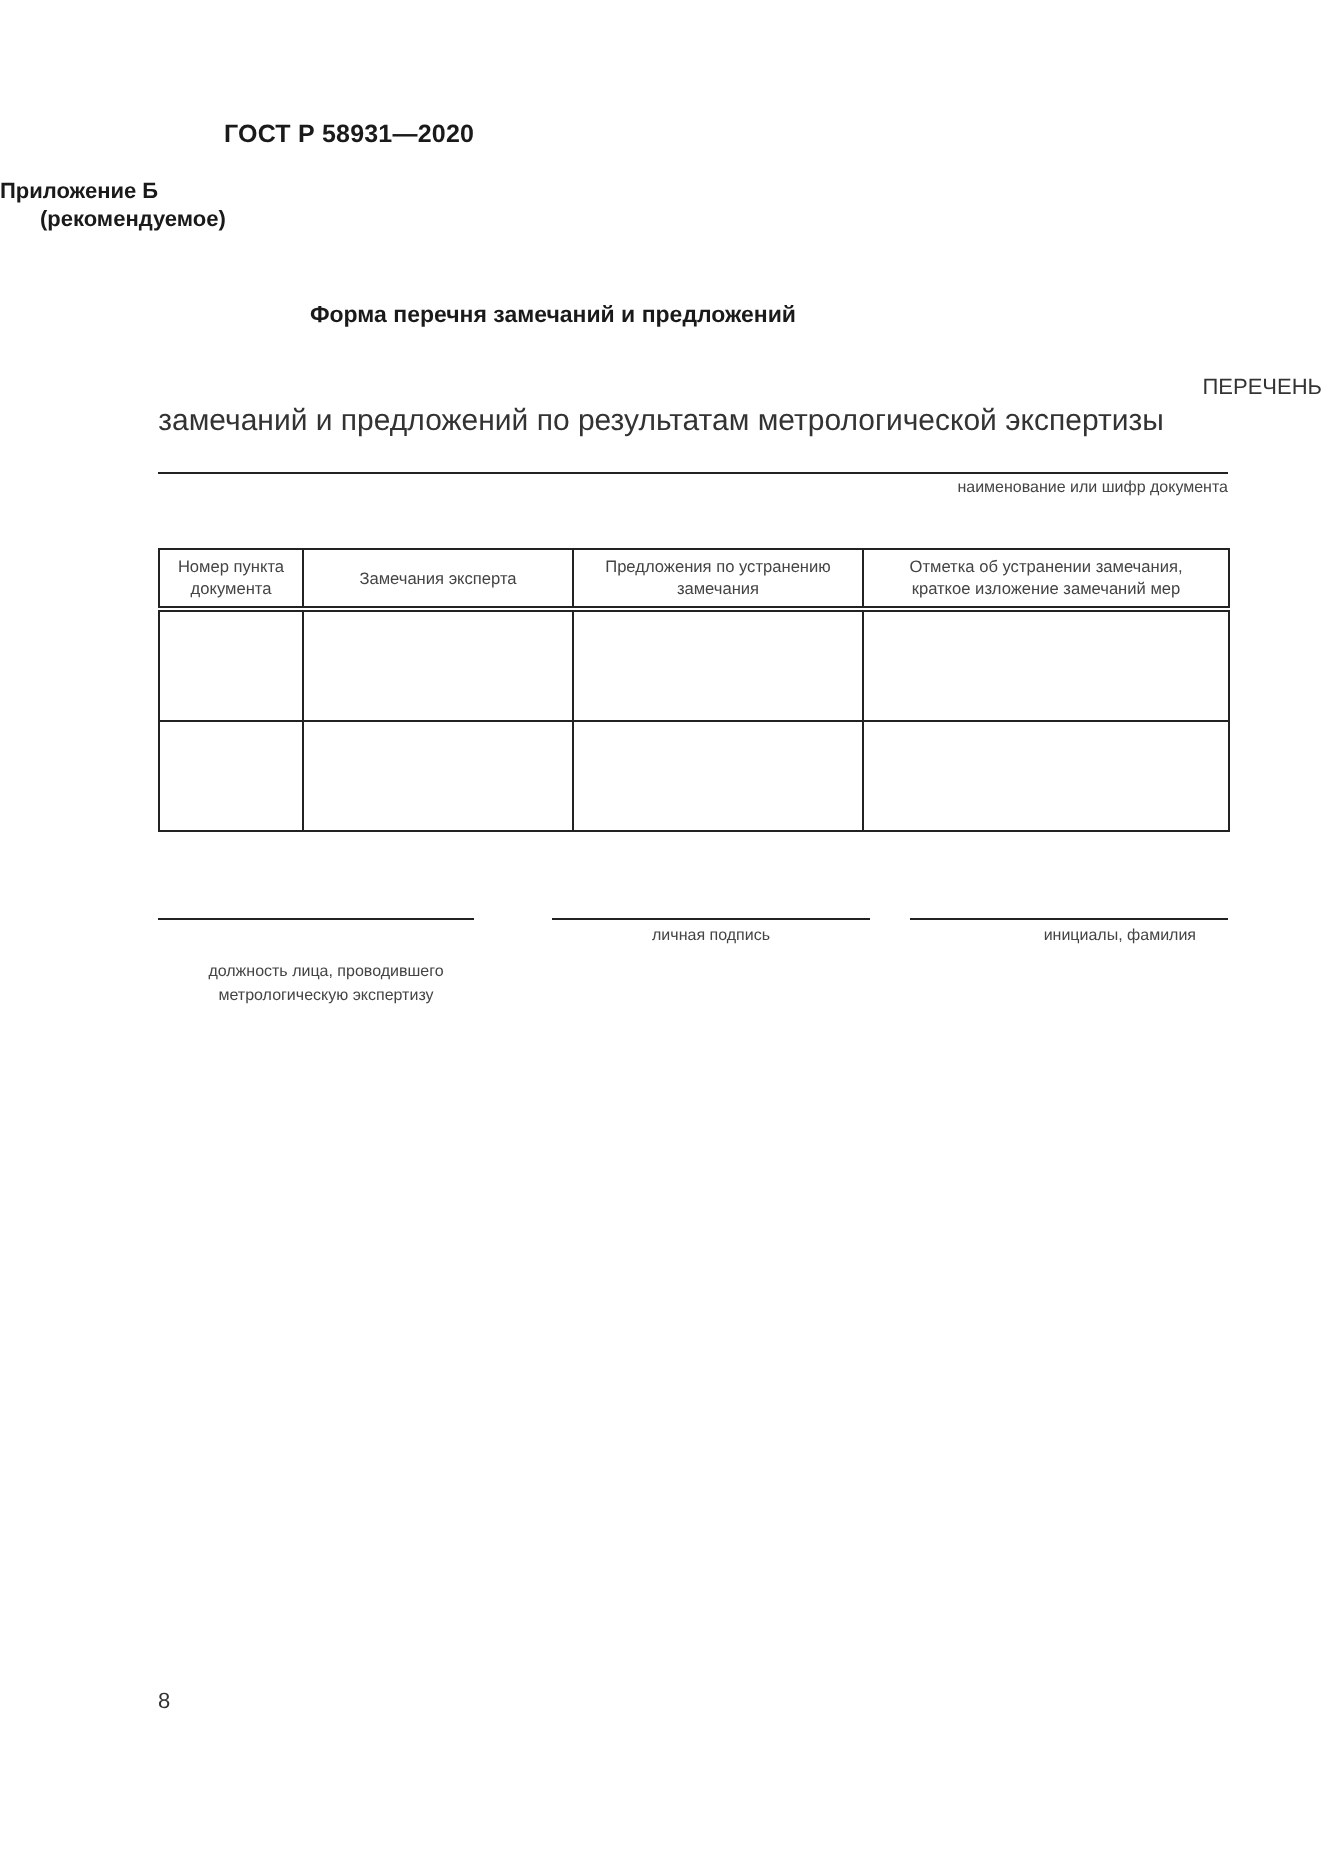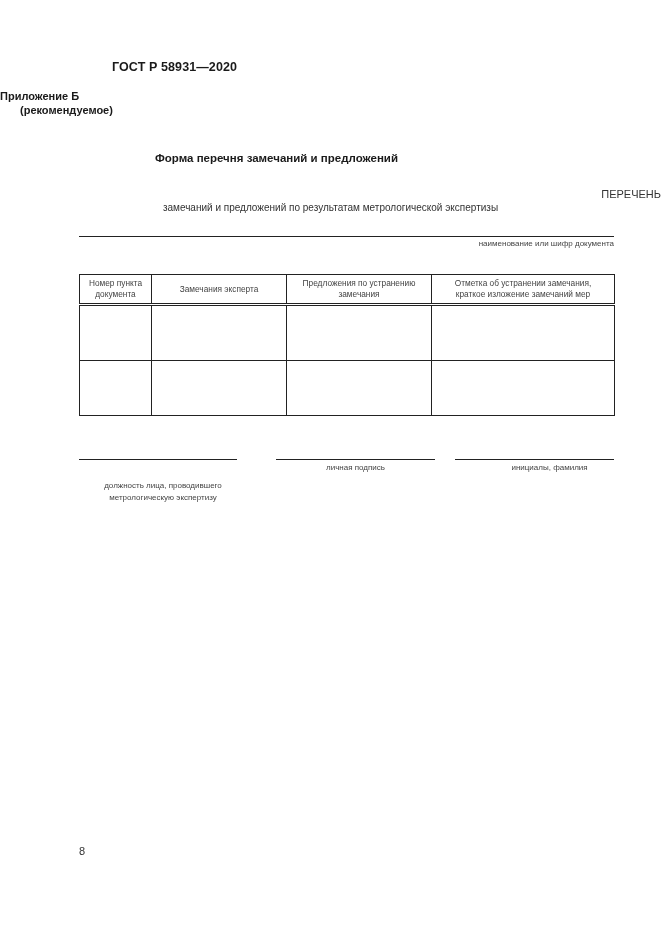--- a/index.html
+++ b/index.html
@@ -5,21 +5,21 @@
   html, body { margin: 0; padding: 0; background: #ffffff; }
   body { width: 661px; height: 935px; position: relative; overflow: hidden;
          font-family: "Liberation Sans", sans-serif; color: #1a1a1a; }
   .abs { position: absolute; }
   .doc-code { left: 79px; top: 60px; font-size: 12.5px; font-weight: bold; letter-spacing: 0.1px; margin-left: 33px; }
   .appendix { left: 0; width: 661px; text-align: left; font-weight: bold; font-size: 11px; }
   .appendix-title { top: 90px; }
   .appendix-sub { top: 104px; margin-left: 20px; }
   .form-title { left: 0; width: 553px; top: 152px; text-align: center; font-weight: bold; font-size: 11.5px; }
   .list-title { left: 0; width: 661px; top: 188px; text-align: right; font-size: 11px; color: #333; }
-  .list-sub { left: 0; width: 661px; top: 202px; text-align: center; font-size: 10px; color: #333; }
+  .list-sub { left: 0; width: 661px; top: 202px; text-align: center; font-size: 15px; color: #333; }
   .doc-line { left: 79px; top: 236px; width: 535px; height: 0; border-top: 1px solid #222; }
   .doc-caption { left: 79px; width: 535px; top: 239px; text-align: right; font-size: 8px; color: #444; }
 
   table.form { position: absolute; left: 79px; top: 274px; width: 535px; border-collapse: collapse; table-layout: fixed; }
   table.form td, table.form th { border: 1px solid #222; padding: 0; }
   table.form th { font-weight: normal; font-size: 8.3px; color: #444; height: 28px; line-height: 11px; text-align: center; vertical-align: middle; border-bottom: 3px double #222; }
   table.form td { height: 54px; }
 
   .sig-line { top: 459px; height: 0; border-top: 1px solid #222; }
   .sig-cap { font-size: 8px; color: #444; text-align: center; line-height: 12px; }
@@ -86,15 +86,15 @@
 <div class="abs sig-line" style="left:79px;width:158px;"></div>
 <div class="abs sig-cap" style="left:79px;width:168px;top:480px;">
   <div>должность лица, проводившего</div>
   <div>метрологическую экспертизу</div>
 </div>
 
 <div class="abs sig-line" style="left:276px;width:159px;"></div>
 <div class="abs sig-cap" style="left:276px;width:159px;top:462px;">личная подпись</div>
 
 <div class="abs sig-line" style="left:455px;width:159px;"></div>
-<div class="abs sig-cap" style="left:470px;width:159px;top:462px;">инициалы, фамилия</div>
+<div class="abs sig-cap" style="left:439px;width:159px;top:462px;text-align:right;">инициалы, фамилия</div>
 
 <div class="abs page-num">8</div>
 
 </body></html>

